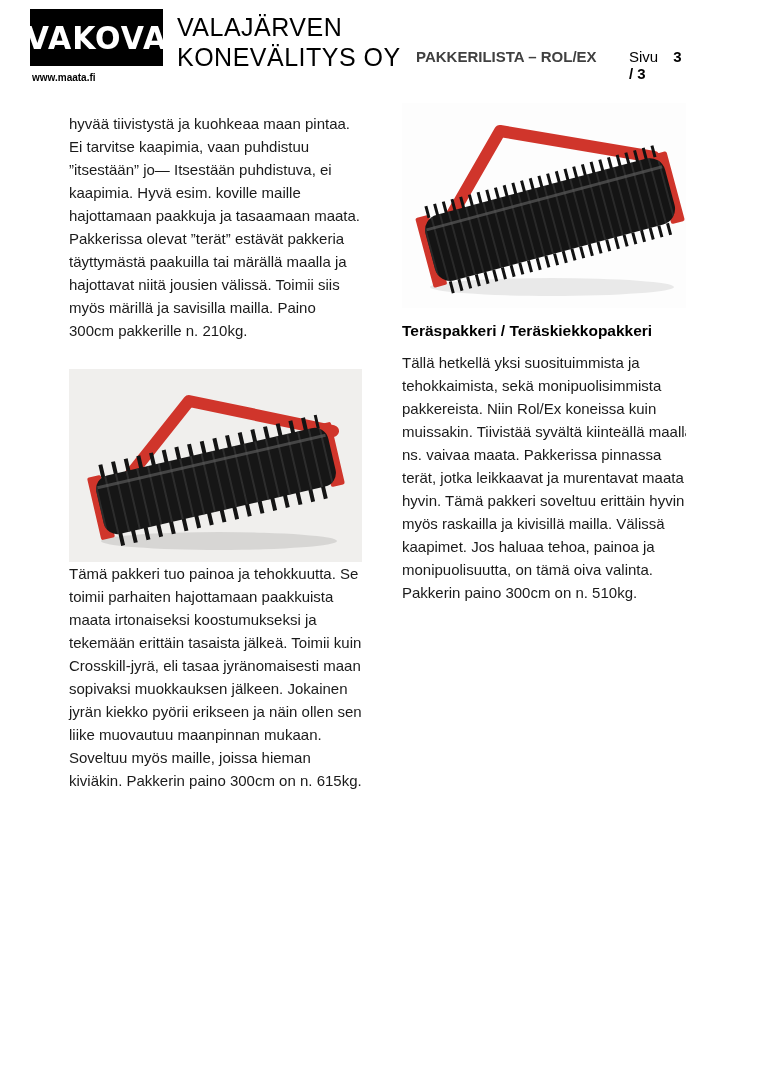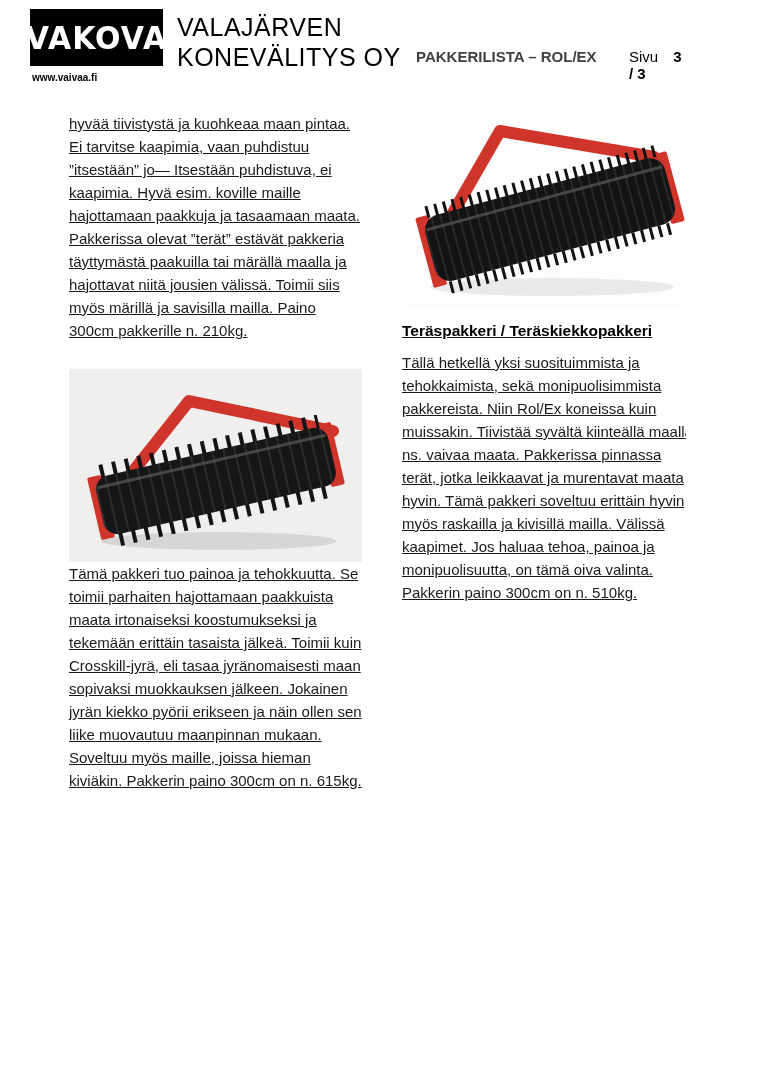--- a/index.html
+++ b/index.html
@@ -43,21 +43,21 @@
     font-size:15px; font-weight:bold; color:#404040;
   }
   .page-indicator {
     position:absolute; left:629px; top:48px;
     font-size:15px; color:#000;
   }
   .page-indicator span { margin-right:15px; }
   .page-indicator b { font-weight:bold; }
 
   
-  .col { position:absolute;text-decoration:underline; }
+  .col { position:absolute; }
   .col-left  { left:69px;  top:112px; width:293px; }
   .col-right { left:402px; top:103px; width:296px; }
 
   .body-text {
     font-size:15px;
     line-height:23px;
     color:#1a1a1a;
   }
   .section-heading {
     font-size:15.5px;
@@ -74,21 +74,21 @@
 </style>
 </head>
 <body>
 
 <div class="page">
 
   <header>
     <div class="logo-box">
       <span class="logo-text">VAKOVA</span>
     </div>
-    <div class="logo-url">www.vaivaa.fi</div>
+    <div class="logo-url">www.maata.fi</div>
 
     <div class="company-name">
       <div>VALAJÄRVEN</div>
       <div>KONEVÄLITYS OY</div>
     </div>
 
     <div class="doc-title">PAKKERILISTA – ROL/EX</div>
 
     <div class="page-indicator">
       <span>Sivu</span><b>3 / 3</b>

